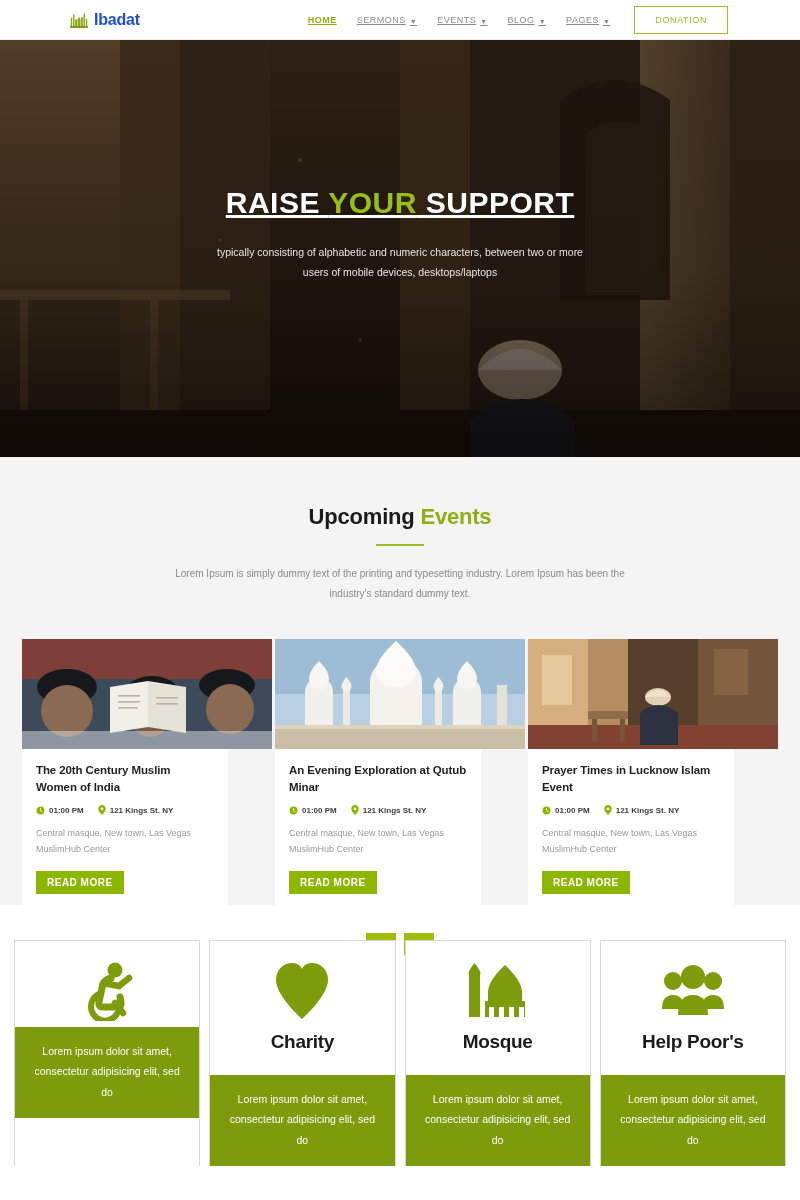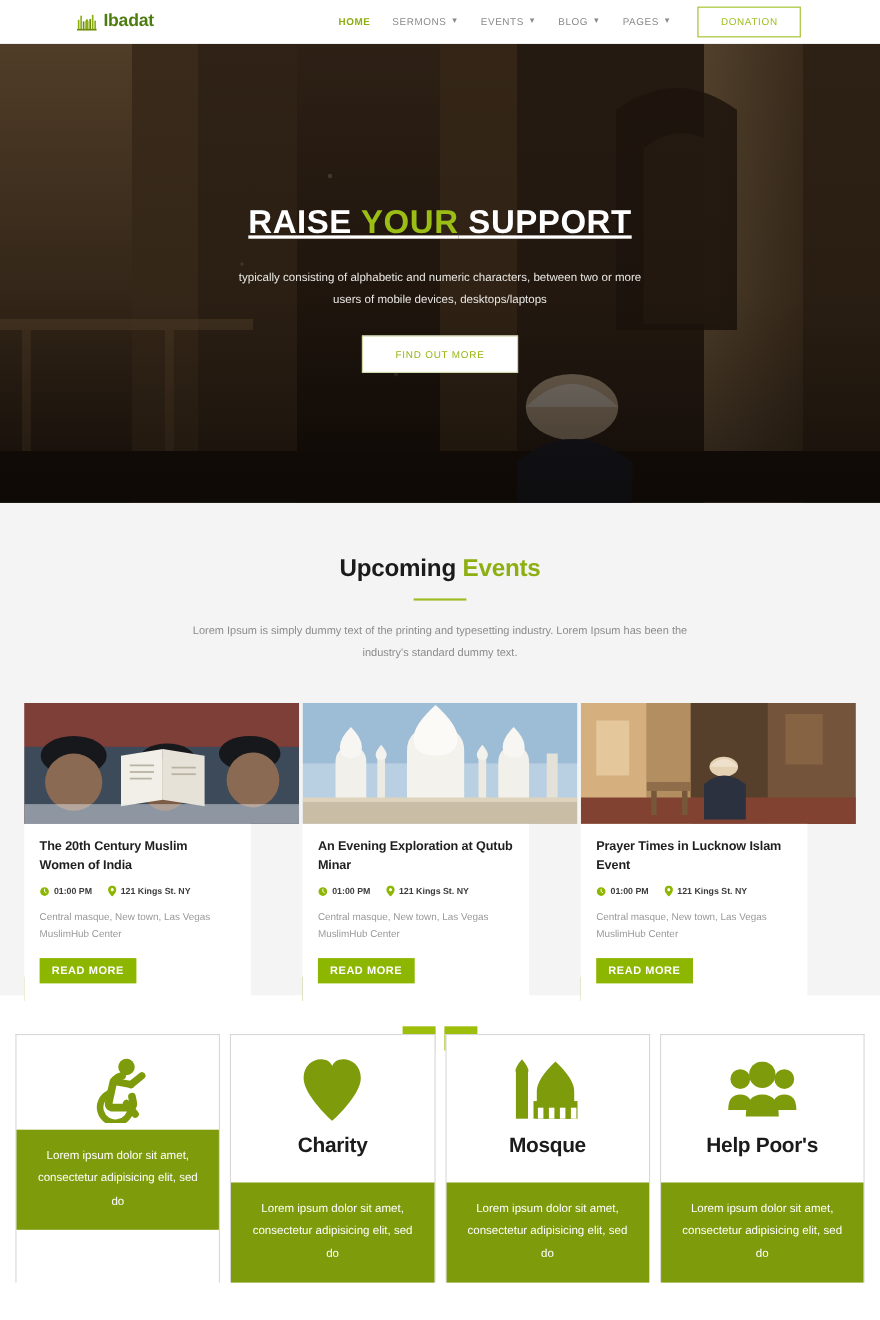--- a/index.html
+++ b/index.html
@@ -18,27 +18,27 @@
     display:flex;
     align-items:center;
     padding:0 72px 0 70px;
     border-bottom:1px solid #efefef;
     position:relative;
     z-index:5;
   }
   .brand { display:flex; align-items:center; gap:6px; }
   .brand-icon { width:18px; height:17px; display:block; }
   .brand-name {
-    font-size:16px; font-weight:bold; color:#4d7c0f; letter-spacing:-0.2px;
+    font-size:16px; font-weight:bold; color:#1d4ed8; letter-spacing:-0.2px;
   }
   .nav { margin-left:auto; display:flex; align-items:center; gap:0; }
   .nav-item {
     font-size:9px; letter-spacing:0.5px; color:#8a8a8a;
-    padding:0 10px; display:flex; align-items:center; gap:4px;
-    cursor:pointer; white-space:nowrap;
+    padding:0 10px; display:flex; align-items:flex-end; gap:4px;
+    cursor:pointer; white-space:nowrap;text-decoration:underline;
   }
   .nav-item.active { color:#8DAF12; font-weight:bold; }
   .caret { font-size:7px; line-height:1; display:inline-block; }
   .donate-btn {
     margin-left:14px;
     border:1px solid #9DBE22;
     color:#9DBE22;
     font-size:9px; letter-spacing:0.6px;
     padding:8px 20px;
     background:#fff;
@@ -255,21 +255,20 @@
   <div class="hero-overlay"></div>
 
   <div class="hero-inner">
     <div class="hero-title">
       <span>RAISE </span><span class="hl">YOUR</span><span> SUPPORT</span>
     </div>
     <div class="hero-sub">
       <span>typically consisting of alphabetic and numeric characters, between two or more</span><br>
       <span>users of mobile devices, desktops/laptops</span>
     </div>
-    <button class="hero-btn">FIND OUT MORE</button>
   </div>
 </div>
 
 <div class="events">
   <div class="sec-title">
     <span>Upcoming </span><span class="hl">Events</span>
   </div>
   <div class="sec-rule"></div>
   <div class="sec-desc">Lorem Ipsum is simply dummy text of the printing and typesetting industry. Lorem Ipsum has been the industry's standard dummy text.</div>
 

